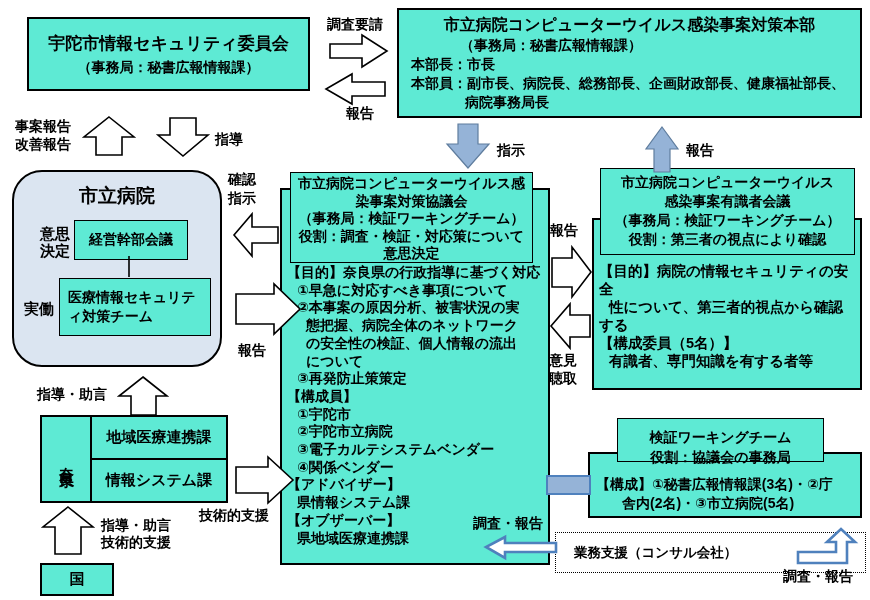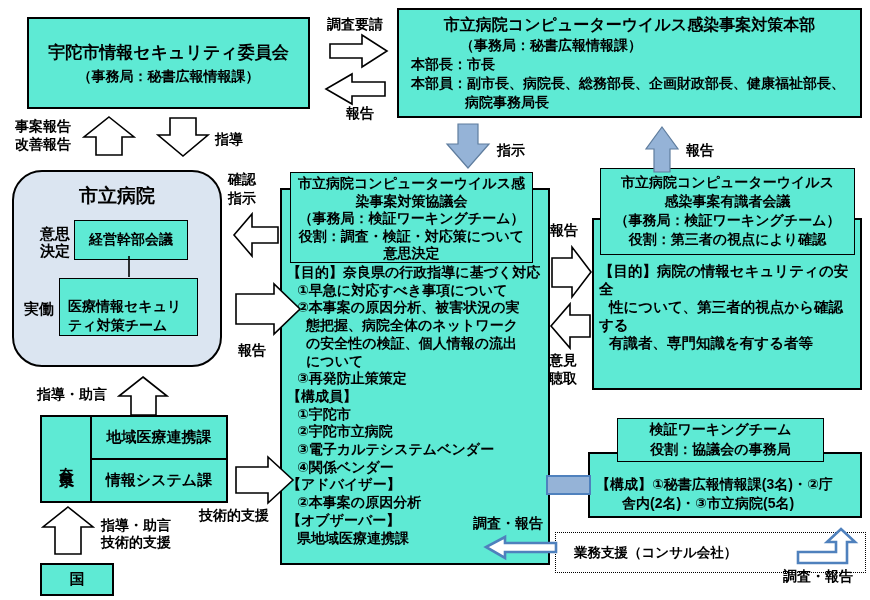--- a/index.html
+++ b/index.html
@@ -20,98 +20,99 @@
   .ind0{padding-left:3px;}
   .ind1{padding-left:13px;}
   .ind2{padding-left:22px;}
   .abs{position:absolute;}
 </style>
 </head>
 <body>
 
 <div class="canvas">
 
-  <div class="box" style="left:27px;top:17px;width:283px;height:92px;display:flex;flex-direction:column;justify-content:center;align-items:center;">
+  <div class="box" style="left:27px;top:17px;width:283px;height:74px;display:flex;flex-direction:column;justify-content:center;align-items:center;">
     <div style="font-size:17px;">宇陀市情報セキュリティ委員会</div>
     <div style="font-size:14px;margin-top:4px;">（事務局：秘書広報情報課）</div>
   </div>
 
   <div class="box" style="left:397px;top:8px;width:465px;height:110px;padding:4px 6px;">
     <div class="ctr" style="font-size:16px;line-height:22px;">市立病院コンピューターウイルス感染事案対策本部</div>
     <div style="font-size:14px;line-height:19px;margin-left:55px;">（事務局：秘書広報情報課）</div>
     <div style="font-size:14px;line-height:19px;margin-left:6px;">本部長：市長</div>
     <div style="font-size:14px;line-height:19px;margin-left:6px;">本部員：副市長、病院長、総務部長、企画財政部長、健康福祉部長、</div>
     <div style="font-size:14px;line-height:19px;margin-left:60px;">病院事務局長</div>
   </div>
 
   <div class="box" style="left:12px;top:170px;width:210px;height:197px;border-radius:30px;background:#dbe5f1;">
     <div class="abs ctr" style="left:0;top:11px;width:100%;font-size:19px;">市立病院</div>
     <div class="abs" style="left:26px;top:53px;width:34px;font-size:15px;line-height:17px;">意思決定</div>
     <div class="box thin abs" style="left:60px;top:48px;width:114px;height:40px;display:flex;align-items:center;justify-content:center;font-size:14px;">
       <span>経営幹部会議</span>
     </div>
-    <div class="box thin abs" style="left:45px;top:106px;width:139px;height:58px;display:flex;align-items:flex-end;font-size:14px;line-height:19px;padding:0 8px;">
+    <div class="box thin abs" style="left:45px;top:106px;width:152px;height:58px;display:flex;align-items:center;font-size:14px;line-height:19px;padding:0 8px;">
       <span>医療情報セキュリティ対策チーム</span>
     </div>
     <div class="abs" style="left:10px;top:128px;font-size:15px;">実働</div>
   </div>
 
   <div class="box" style="left:280px;top:188px;width:270px;height:377px;">
     <div class="abs" style="left:2px;top:74px;right:2px;">
       <div class="line14 ind0">【目的】奈良県の行政指導に基づく対応</div>
       <div class="line14 ind1">①早急に対応すべき事項について</div>
       <div class="line14 ind1">②本事案の原因分析、被害状況の実</div>
       <div class="line14 ind2">態把握、病院全体のネットワーク</div>
       <div class="line14 ind2">の安全性の検証、個人情報の流出</div>
       <div class="line14 ind2">について</div>
       <div class="line14 ind1">③再発防止策策定</div>
       <div class="line14 ind0">【構成員】</div>
       <div class="line14 ind1">①宇陀市</div>
       <div class="line14 ind1">②宇陀市立病院</div>
       <div class="line14 ind1">③電子カルテシステムベンダー</div>
       <div class="line14 ind1">④関係ベンダー</div>
       <div class="line14 ind0">【アドバイザー】</div>
-      <div class="line14 ind1">②本事案の原因分析</div>
+      <div class="line14 ind1">県情報システム課</div>
       <div class="line14 ind0">【オブザーバー】</div>
       <div class="line14 ind1">県地域医療連携課</div>
     </div>
   </div>
 
   <div class="box thin" style="left:290px;top:172px;width:243px;height:91px;padding-top:2px;">
     <div class="ctr" style="font-size:14px;line-height:17.5px;">市立病院コンピューターウイルス感</div>
     <div class="ctr" style="font-size:14px;line-height:17.5px;">染事案対策協議会</div>
     <div class="ctr" style="font-size:14px;line-height:17.5px;">（事務局：検証ワーキングチーム）</div>
     <div class="ctr" style="font-size:14px;line-height:17.5px;">役割：調査・検証・対応策について</div>
     <div class="ctr" style="font-size:14px;line-height:17.5px;">意思決定</div>
   </div>
 
   <div class="box" style="left:592px;top:218px;width:270px;height:172px;">
     <div class="abs" style="left:2px;top:42px;right:2px;">
       <div style="font-size:14.5px;line-height:18px;" class="ind0">【目的】病院の情報セキュリティの安全</div>
       <div style="font-size:14.5px;line-height:18px;" class="ind1">性について、第三者的視点から確認</div>
       <div style="font-size:14.5px;line-height:18px;" class="ind0">する</div>
+      <div style="font-size:14.5px;line-height:18px;" class="ind0">【構成委員（5名）】</div>
       <div style="font-size:14.5px;line-height:18px;" class="ind1">有識者、専門知識を有する者等</div>
     </div>
   </div>
 
   <div class="box thin" style="left:600px;top:168px;width:255px;height:87px;padding-top:4px;">
     <div class="ctr" style="font-size:14px;line-height:19px;">市立病院コンピューターウイルス</div>
     <div class="ctr" style="font-size:14px;line-height:19px;">感染事案有識者会議</div>
     <div class="ctr" style="font-size:14px;line-height:19px;">（事務局：検証ワーキングチーム）</div>
     <div class="ctr" style="font-size:14px;line-height:19px;">役割：第三者の視点により確認</div>
   </div>
 
   <div class="box" style="left:588px;top:452px;width:274px;height:66px;">
     <div class="abs" style="left:4px;top:21px;right:2px;">
       <div style="font-size:14px;line-height:19px;margin-left:2px;">【構成】①秘書広報情報課(3名)・②庁</div>
       <div style="font-size:14px;line-height:19px;margin-left:28px;">舎内(2名)・③市立病院(5名)</div>
     </div>
   </div>
 
-  <div class="box thin" style="left:617px;top:418px;width:207px;height:44px;padding-top:0;">
+  <div class="box thin" style="left:617px;top:418px;width:207px;height:44px;padding-top:8px;">
     <div class="ctr" style="font-size:14px;line-height:20px;">検証ワーキングチーム</div>
     <div class="ctr" style="font-size:14px;line-height:20px;">役割：協議会の事務局</div>
   </div>
 
   <div class="abs" style="left:555px;top:532px;width:311px;height:41px;border:1px dotted #000;box-sizing:border-box;display:flex;align-items:center;">
     <span style="font-size:13.5px;margin-left:18px;">業務支援（コンサル会社）</span>
   </div>
 
   <div class="box" style="left:40px;top:415px;width:188px;height:88px;display:flex;">
     <div style="width:48px;border-right:2px solid #000;display:flex;align-items:center;justify-content:center;writing-mode:vertical-rl;font-size:15px;letter-spacing:3px;">奈良県</div>

